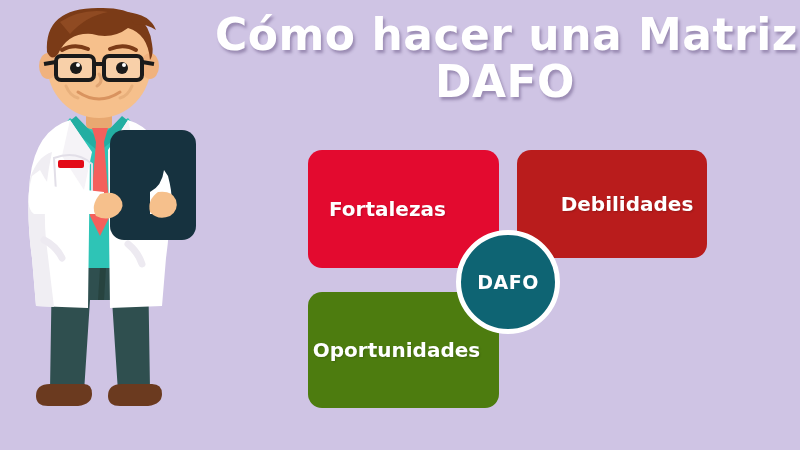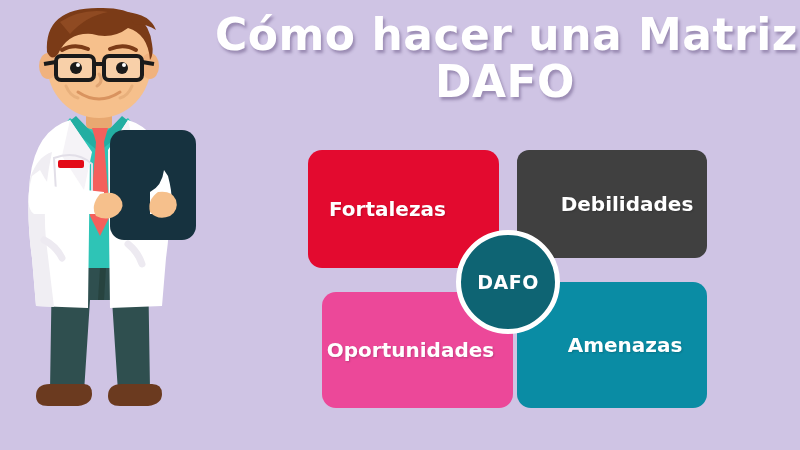--- a/index.html
+++ b/index.html
@@ -152,30 +152,27 @@
     <div class="title-line">Cómo hacer una Matriz</div>
     <div class="title-line">DAFO</div>
   </div>
 
   <div class="matrix">
 
     <div class="quad q-tl" style="background: rgb(227, 10, 47);">
       <span>Fortalezas</span>
     </div>
 
-    <div class="quad q-tr" style="background: #404040; border-radius: 12px;">
+    <div class="quad q-tr" style="background: #b91c1c;">
       <span>Debilidades</span>
     </div>
 
-    <div class="quad q-bl" style="background: #ec4899; margin-left: 14px;">
+    <div class="quad q-bl" style="background: #4d7c0f;">
       <span>Oportunidades</span>
     </div>
 
-    <div class="quad q-br" style="background: rgb(10, 140, 164);">
-      <span>Amenazas</span>
-    </div>
 
     <div class="center-circle" style="background: rgb(14, 100, 115);">
       <span>DAFO</span>
     </div>
   </div>
 
 </div>
 
 </body></html>

